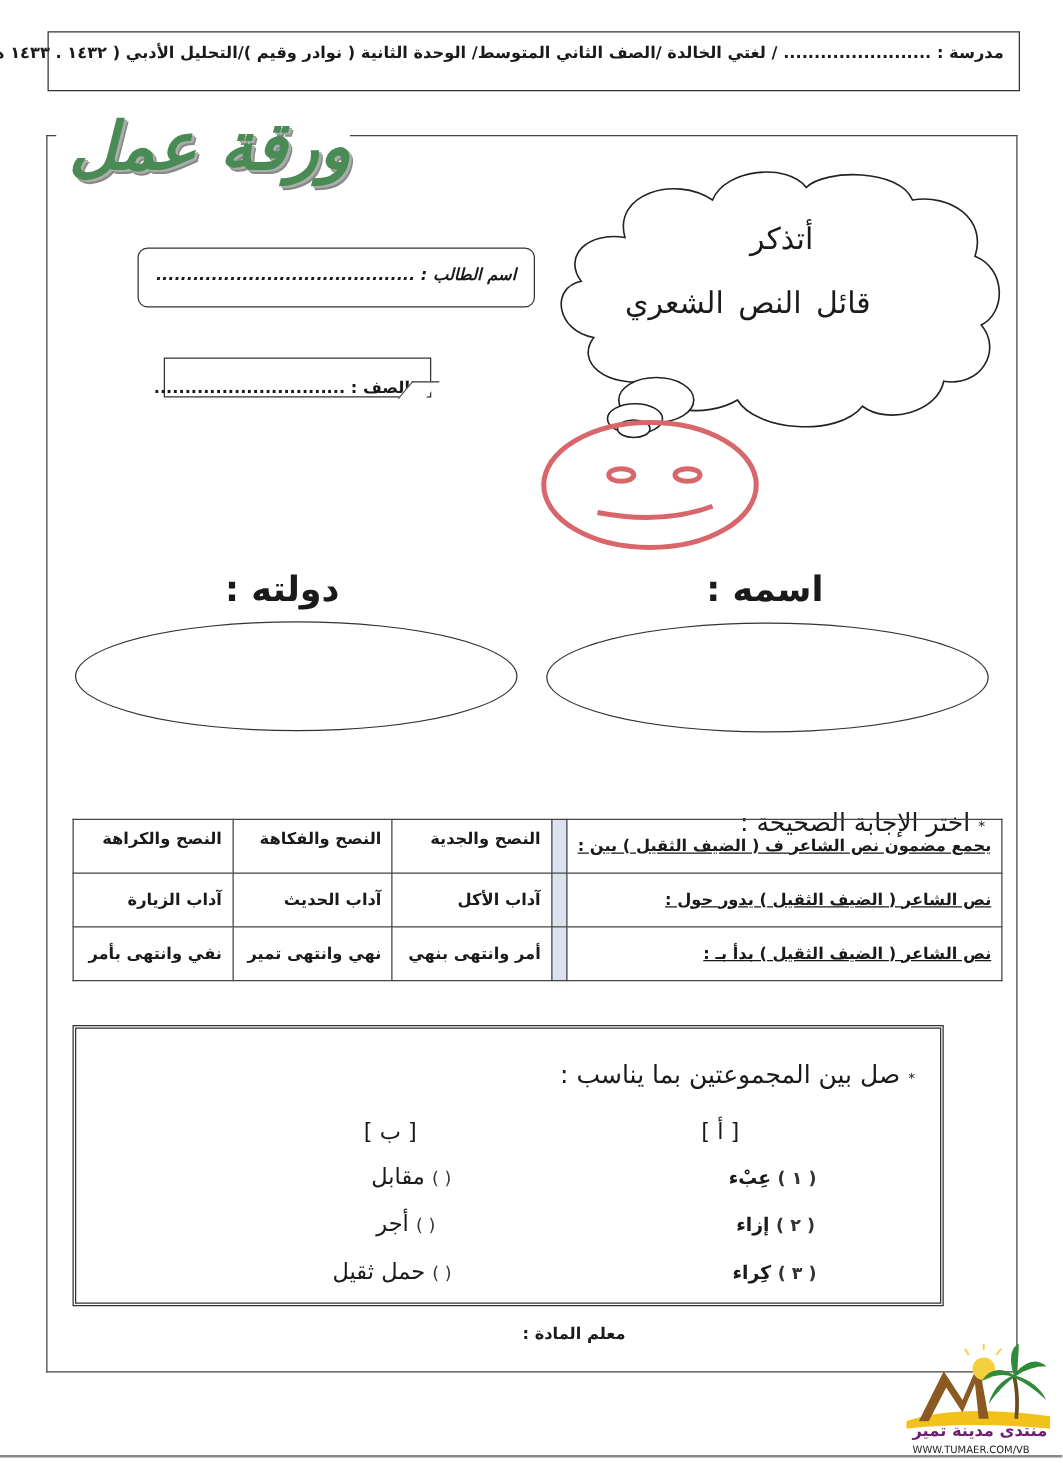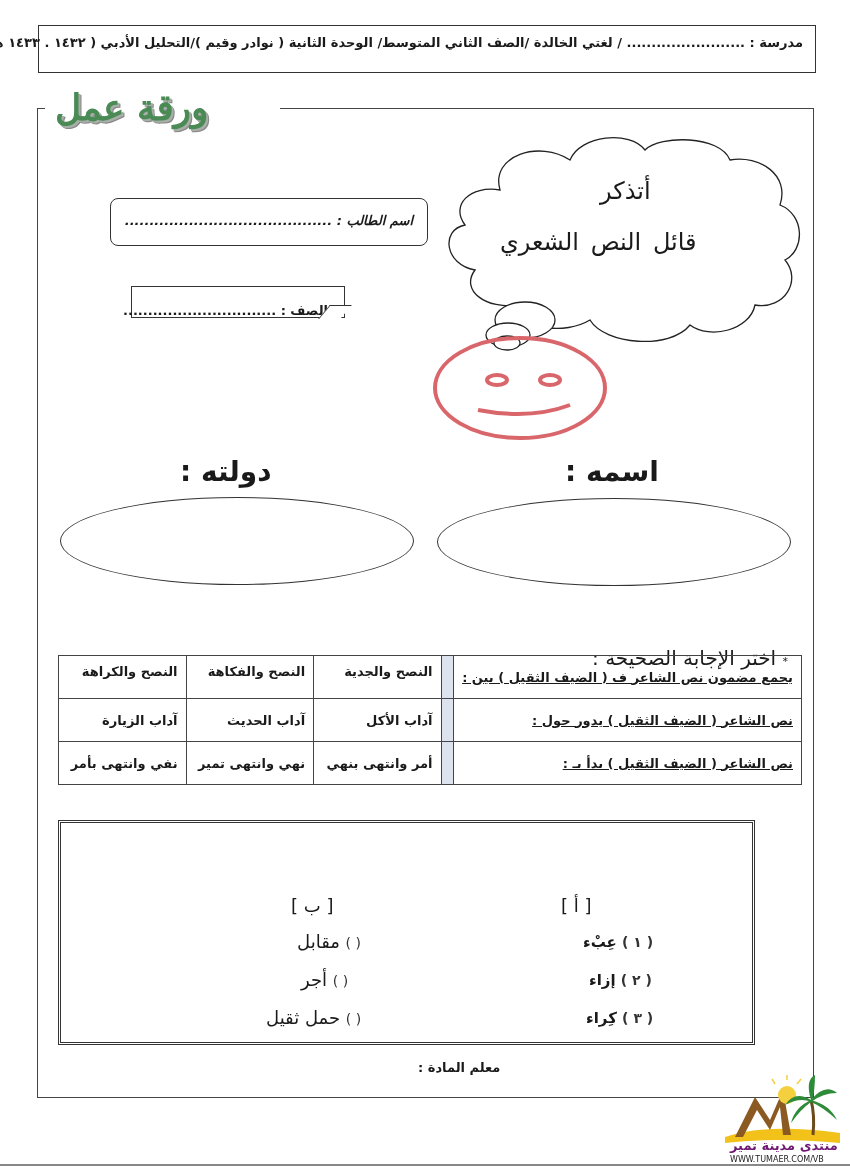--- a/index.html
+++ b/index.html
@@ -10,21 +10,21 @@
   
   #header-box { left: 38px; top: 25px; width: 778px; height: 48px; border: 1.5px solid #333; }
   #header-text { right: 12px; top: 9px; font-size: 13px; font-weight: bold; direction: rtl; white-space: nowrap; }
 
   
   #main-frame { left: 37px; top: 108px; width: 777px; height: 990px; border: 1.5px solid #444; border-top: none; }
   #frame-topline { left: 280px; top: 108px; width: 534px; height: 0; border-top: 1.5px solid #444; }
   #frame-topline-left { left: 37px; top: 108px; width: 8px; height: 0; border-top: 1.5px solid #444; }
 
   
-  #title { left: 55px; top: 86px; font-family: "DejaVu Serif", serif; font-size: 36px; font-weight: bold; 
+  #title { left: 55px; top: 86px; font-family: "DejaVu Serif", serif; font-size: 53px; font-weight: bold; font-style: italic;
     color: #4a8a55; text-shadow: 2px 2px 0 #a8aea8, 3px 3px 0 #888; direction: rtl; letter-spacing: 4px; }
 
   
   #name-box { left: 110px; top: 198px; width: 318px; height: 48px; border: 1.5px solid #333; border-radius: 8px; }
   #name-label { right: 14px; top: 14px; font-size: 13px; font-weight: bold; direction: rtl; white-space: nowrap; font-style: italic; }
 
   
   #class-box { left: 131px; top: 286px; width: 214px; height: 32px; border: 1.5px solid #333; }
   #class-fold { right: -2px; bottom: -2px; width: 22px; height: 14px; background: #fff; border-left: 1.5px solid #333; border-top: 1.5px solid #333; transform: skewX(-40deg); }
   #class-label { right: 16px; top: 16px; font-size: 13px; font-weight: bold; direction: rtl; white-space: nowrap; }
@@ -135,20 +135,24 @@
       <td class="q">نص الشاعر ( الضيف الثقيل ) بدأ بـ :</td>
       <td class="sep"></td>
       <td class="opt">أمر وانتهى بنهي</td>
       <td class="opt">نهي وانتهى تمير</td>
       <td class="opt">نفي وانتهى بأمر</td>
     </tr>
   </tbody>
 </table>
 
 <div id="match-box" class="abs">
+  <div id="match-title" class="abs">
+    <span style="font-size:11px;">*</span>
+    <span>صل بين المجموعتين بما يناسب :</span>
+  </div>
   <div id="col-a-head" class="abs col-head">[  أ  ]</div>
   <div id="col-b-head" class="abs col-head">[ ب ]</div>
 
   <div class="abs match-row" style="left:522px; top:110px;">
     <span class="paren">( ١ )</span>
     <span>عِبْء</span>
   </div>
   <div class="abs match-row" style="left:528px; top:148px;">
     <span class="paren">( ٢ )</span>
     <span>إزاء</span>

